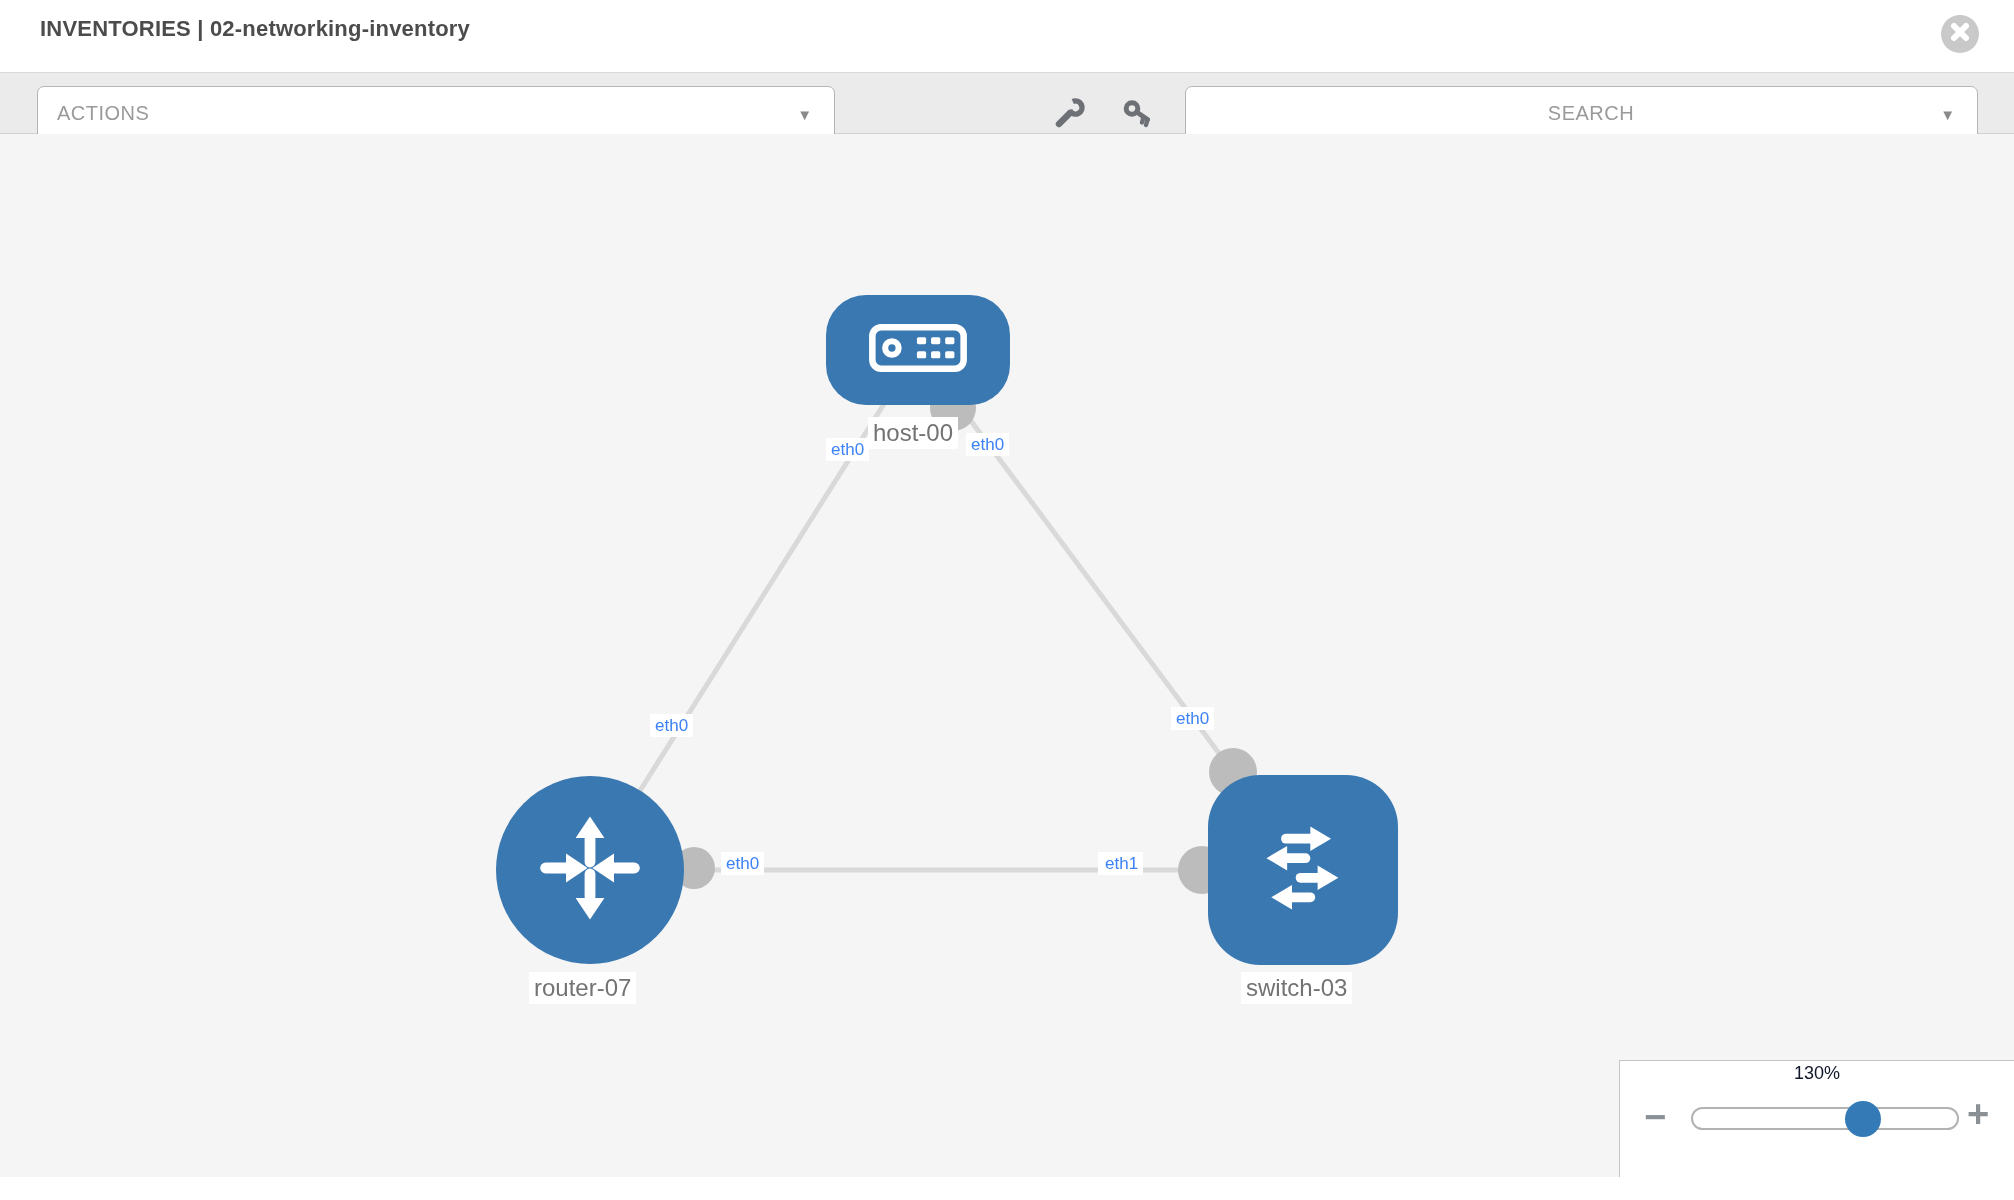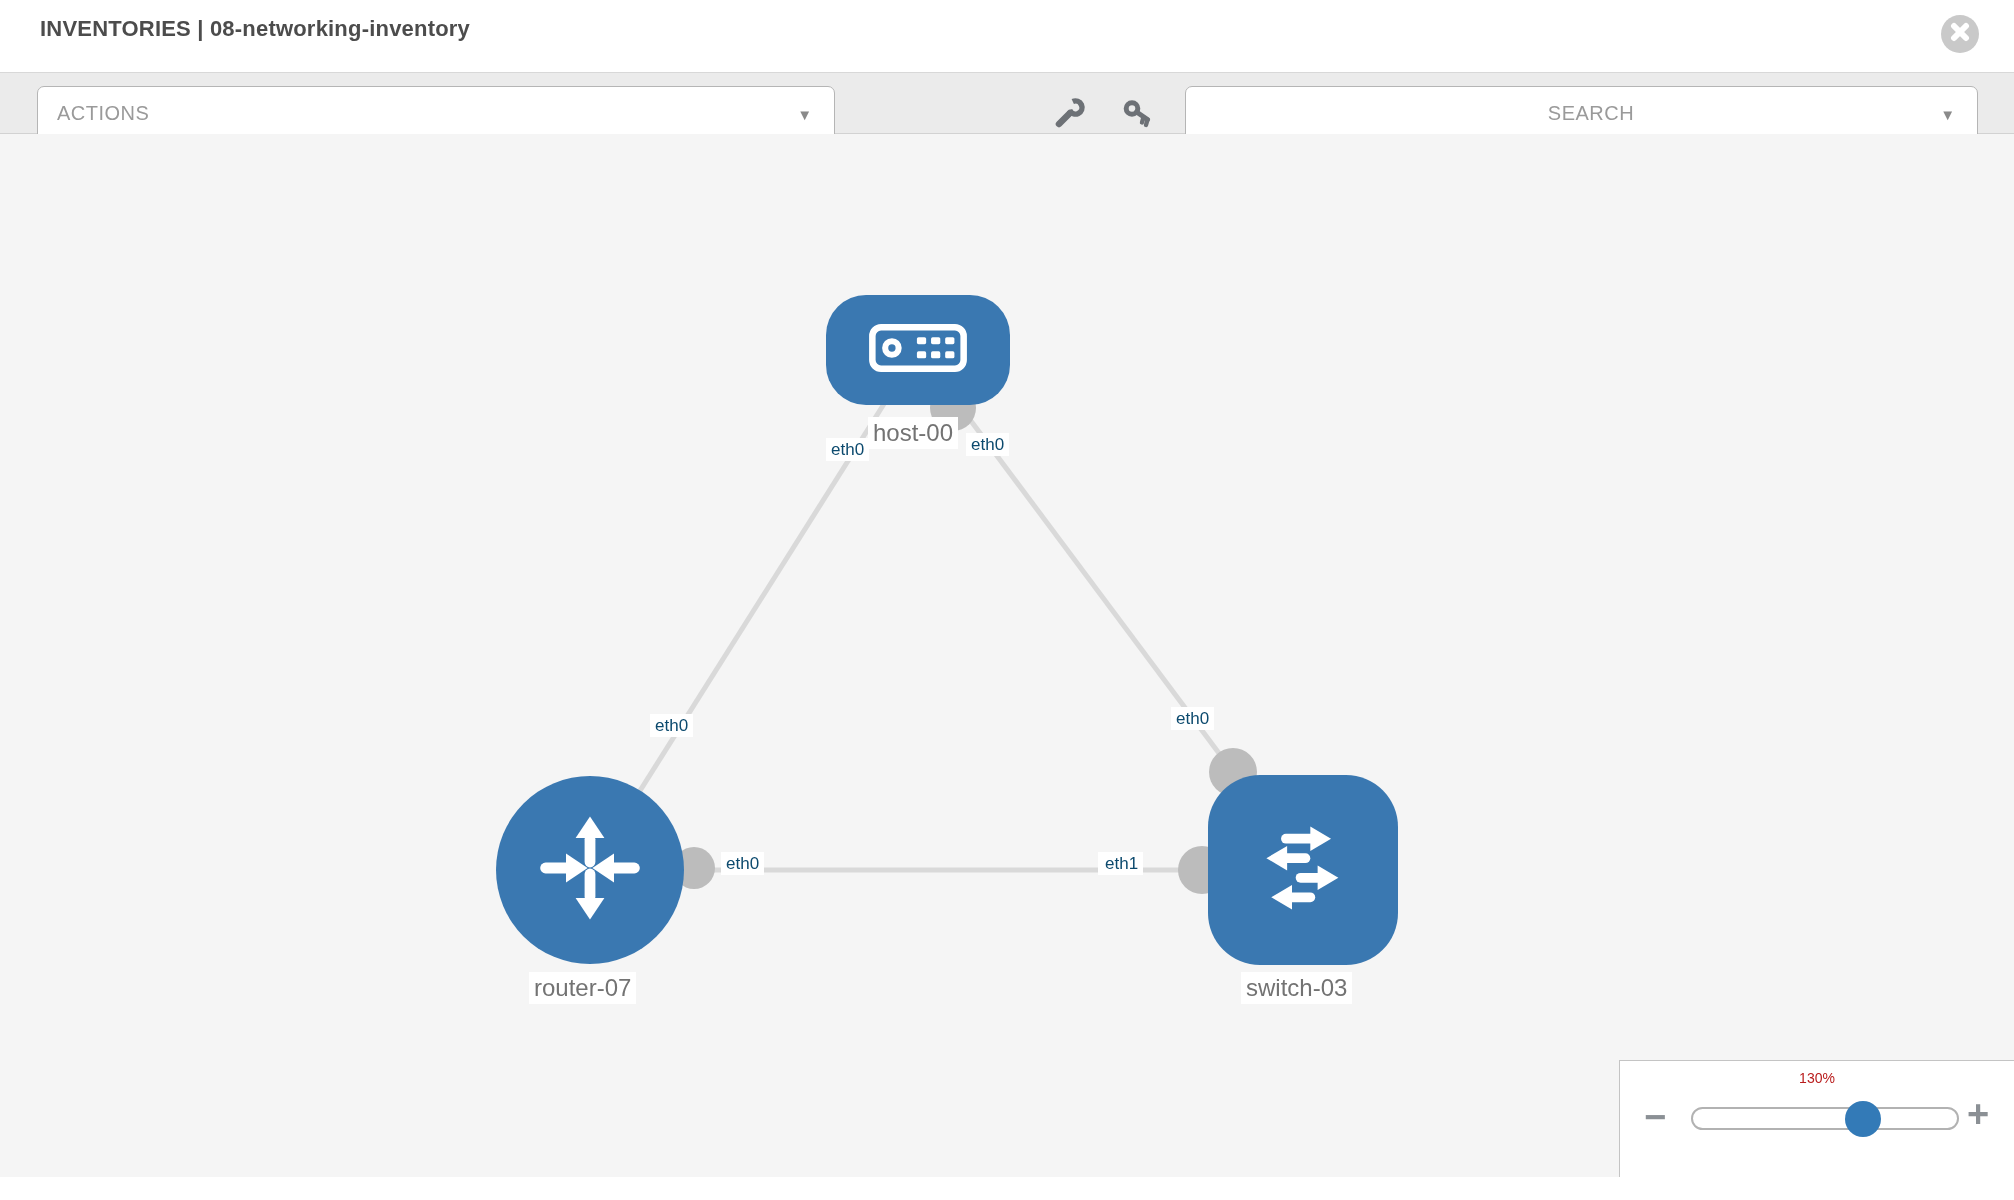--- a/index.html
+++ b/index.html
@@ -31,56 +31,56 @@
   
   .canvas { position:relative; height:1043px; background:#f5f5f5; overflow:hidden; }
   svg.links-layer { position:absolute; left:0; top:0; z-index:1; }
 
   .node { position:absolute; background:#3a78b1; display:flex; align-items:center;
     justify-content:center; z-index:2; cursor:pointer; }
   .node-host   { left:826px;  top:161px; width:184px; height:110px; border-radius:40px; }
   .node-router { left:496px;  top:642px; width:188px; height:188px; border-radius:50%; }
   .node-switch { left:1208px; top:641px; width:190px; height:190px; border-radius:52px; }
 
-  .chip { position:absolute; background:#ffffff; color:#0c4a6e; padding:1px 5px;
+  .chip { position:absolute; background:#ffffff; color:#3b82f6; padding:1px 5px;
     z-index:3; white-space:nowrap; line-height:1.25; }
   .chip.name  { font-size:24px; color:#737373; }
   .chip.iface { font-size:17px; }
 
   .chip-host-name    { left:868px;  top:283px; }
   .chip-router-name  { left:529px;  top:838px; }
   .chip-switch-name  { left:1241px; top:838px; }
   .chip-ethA-host    { left:826px;  top:304px; }
   .chip-ethB-host    { left:966px;  top:299px; }
   .chip-ethA-mid     { left:650px;  top:580px; }
   .chip-ethB-mid     { left:1171px; top:573px; }
   .chip-ethC-left    { left:721px;  top:718px; }
   .chip-ethC-hidden  { left:1098px; top:718px; z-index:3; }
   .chip-ethC-top     { left:1100px; top:718px; z-index:4; }
 
   
   .zoom-panel { position:absolute; left:1619px; top:926px; width:395px; height:117px;
     background:#ffffff; border-left:1px solid #c4c4c4; border-top:1px solid #c4c4c4;
     z-index:5; }
-  .zoom-level { position:absolute; top:9px; left:0; width:100%; text-align:center;
-    font-size:14px; color:#b91c1c; }
+  .zoom-level { position:absolute; top:2px; left:0; width:100%; text-align:center;
+    font-size:18px; color:#0f172a; }
   .zoom-minus, .zoom-plus { position:absolute; font-size:38px; font-weight:bold;
     color:#8b9095; cursor:pointer; line-height:1; }
   .zoom-minus { left:24px; top:37px; }
   .zoom-plus  { left:347px; top:34px; }
   .zoom-track { position:absolute; left:71px; top:46px; width:268px; height:23px;
     background:#fff; border:2px solid #b2b2b2; border-radius:13px; cursor:pointer; }
   .zoom-thumb { position:absolute; left:152px; top:-8px; width:36px; height:36px;
     border-radius:50%; background:#337ab7; cursor:grab; }
 </style>
 </head>
 <body>
 
 <div class="header">
-  <div class="header-title">INVENTORIES | 08-networking-inventory</div>
+  <div class="header-title">INVENTORIES | 02-networking-inventory</div>
   <div class="close-btn">
     <span>
       <svg width="20" height="20" viewBox="0 0 20 20">
         <line x1="4" y1="4" x2="16" y2="16" stroke="#ffffff" stroke-width="6" stroke-linecap="round"></line>
         <line x1="16" y1="4" x2="4" y2="16" stroke="#ffffff" stroke-width="6" stroke-linecap="round"></line>
       </svg>
     </span>
   </div>
 </div>
 

